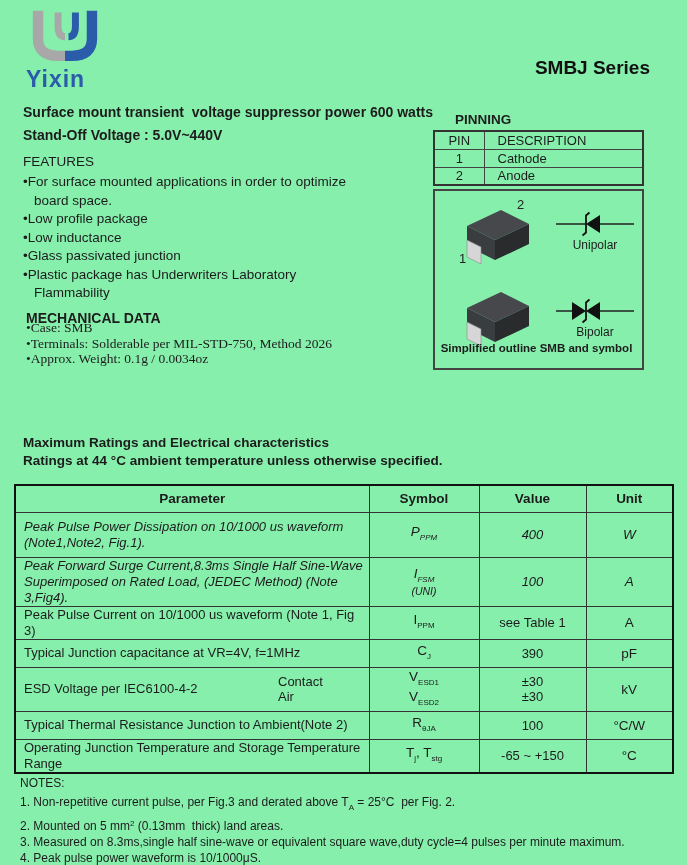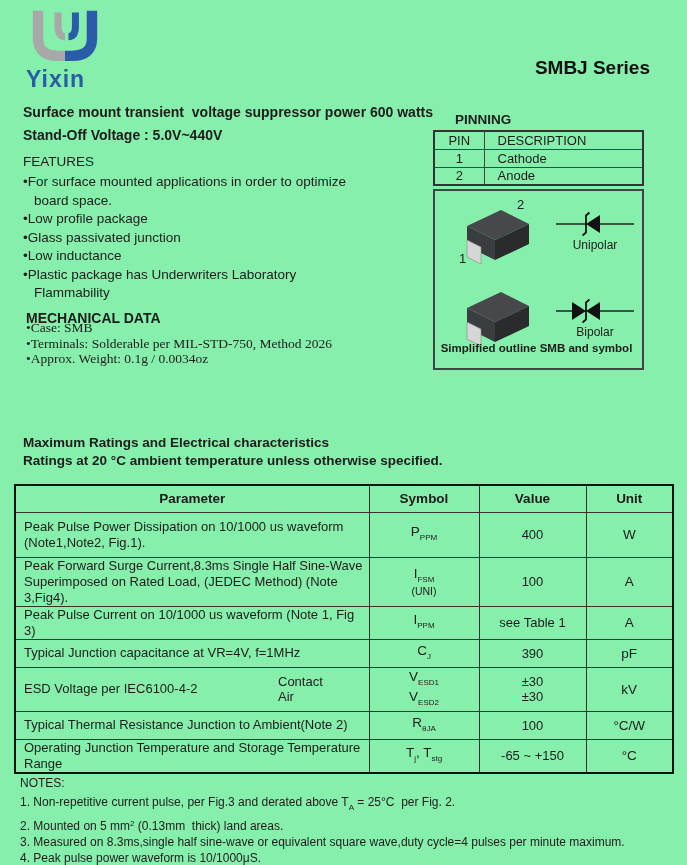--- a/index.html
+++ b/index.html
@@ -49,22 +49,22 @@
 
   
   .ratings-title { position:absolute; left:23px; top:435px; font-size:13.5px; font-weight:bold; }
   .ratings-subtitle { position:absolute; left:23px; top:453px; font-size:13.5px; font-weight:bold; }
 
   
   .main-table { position:absolute; left:14px; top:484px; width:658px; border-collapse:collapse; table-layout:fixed; border:2px solid #111; font-size:13px; }
   .main-table th, .main-table td { border:1px solid #333; vertical-align:middle; }
   .main-table thead tr { height:27px;margin-top:32px; }
   .main-table th { font-size:13.5px; font-weight:bold; text-align:center; }
-  .main-table tbody tr:nth-child(1){height:45px;}
-  .main-table tbody tr:nth-child(2){height:45px;}
+  .main-table tbody tr:nth-child(1){height:45px;font-style:italic;}
+  .main-table tbody tr:nth-child(2){height:45px;font-style:italic;}
   .main-table tbody tr:nth-child(3){height:28px;margin-left:36px;}
   .main-table tbody tr:nth-child(4){height:28px;}
   .main-table tbody tr:nth-child(5){height:44px;}
   .main-table tbody tr:nth-child(6){height:28px;}
   .main-table tbody tr:nth-child(7){height:29px;}
   .param-cell { position:relative; padding-left:8px; }
   .param-text { white-space:pre-line; line-height:16px; }
   .param-right { position:absolute; left:262px; top:50%; transform:translateY(-50%); line-height:15px; }
   .sym-cell, .val-cell, .unit-cell { text-align:center; }
   .sym-cell { font-size:13.5px; line-height:15px; }
@@ -94,22 +94,22 @@
     <div class="logo-word">Yixin</div>
   </div>
   <div class="series-title">SMBJ Series</div>
 
   <div class="intro1">Surface mount transient  voltage suppressor power 600 watts</div>
   <div class="intro2">Stand-Off Voltage : 5.0V~440V</div>
   <div class="features-heading">FEATURES</div>
   <ul class="features-list">
       <li>For surface mounted applications in order to optimize board space.</li>
       <li>Low profile package</li>
+      <li>Low inductance</li>
       <li>Glass passivated junction</li>
-      <li>Low inductance</li>
       <li>Plastic package has Underwriters Laboratory Flammability</li>
     </ul>
   <div class="mech-heading">MECHANICAL DATA</div>
   <ul class="mech-list">
       <li>Case: SMB</li>
       <li>Terminals: Solderable per MIL-STD-750, Method 2026</li>
       <li>Approx. Weight: 0.1g / 0.0034oz</li>
     </ul>
 
   <div class="pinning-heading">PINNING</div>
@@ -167,21 +167,21 @@
         <polygon points="44,4 44,22 30,13" fill="#111"></polygon>
         <path d="M33.5,1.5 L30,4.5 L30,21.5 L26.5,24.5" fill="none" stroke="#111" stroke-width="1.8"></path>
       </svg>
       <div class="sym-label">Bipolar</div>
     </div>
 
     <div class="outline-caption">Simplified outline SMB and symbol</div>
   </div>
 
   <div class="ratings-title">Maximum Ratings and Electrical characteristics</div>
-  <div class="ratings-subtitle">Ratings at 20 °C ambient temperature unless otherwise specified.</div>
+  <div class="ratings-subtitle">Ratings at 44 °C ambient temperature unless otherwise specified.</div>
 
   <table class="main-table">
     <colgroup>
       <col style="width:354px">
         <col style="width:110px">
         <col style="width:107px">
         <col style="width:87px">
     </colgroup>
     <thead>
       <tr>

